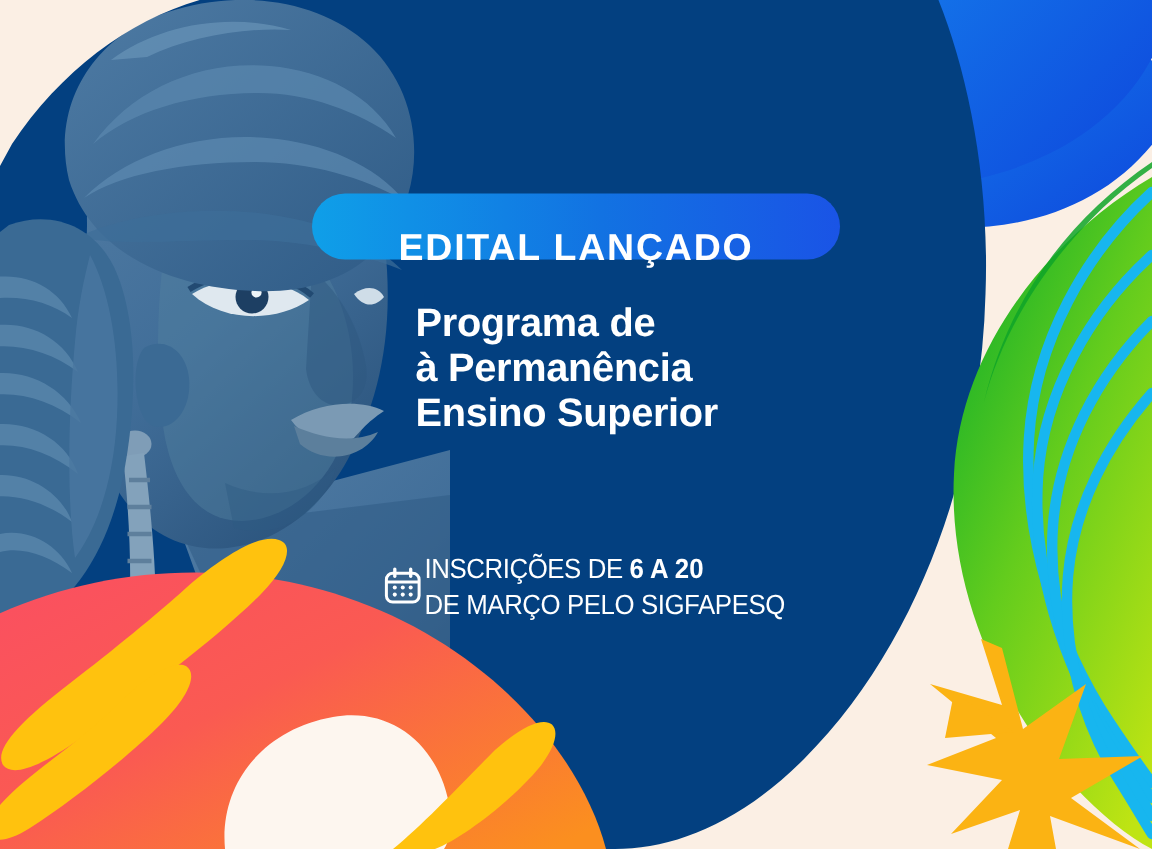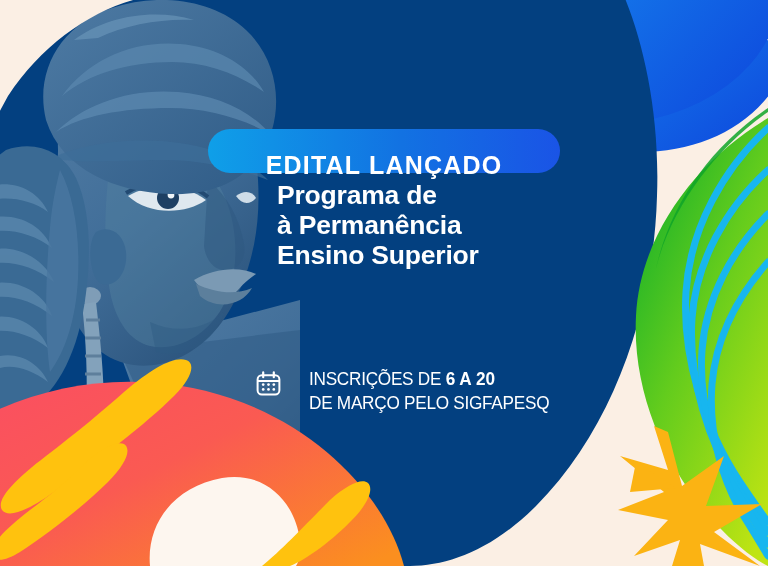--- a/index.html
+++ b/index.html
@@ -51,38 +51,38 @@
     font-weight: bold;
     letter-spacing: 1.2px;
     line-height: 1;
     white-space: nowrap;
     font-family: "Liberation Sans", sans-serif;
     margin-top: 28px;
   }
   .headline {
     position: absolute;
     left: 277px;
-    top: 180px;
+    top: 200px;
     width: 330px;
     color: #ffffff;
     font-size: 26.5px;
     font-weight: bold;
     line-height: 30px;
     letter-spacing: -0.2px;
     font-family: "Liberation Sans", sans-serif;
   }
   .headline div { white-space: nowrap; }
 
   .dates {
     position: absolute;
     left: 256px;
     top: 367px;
     display: flex;
-    align-items: flex-start;
-    gap: 28px;
+    align-items: center;
+    gap: 2px;
   }
   .cal-icon { flex: 0 0 auto; margin-top: 4px; }
   .dates-text {
     color: #ffffff;
     font-size: 18.5px;
     line-height: 24px;
     font-weight: 400;
     letter-spacing: -0.3px;
     font-family: "Liberation Sans", sans-serif;
     transform: scaleX(0.93);

